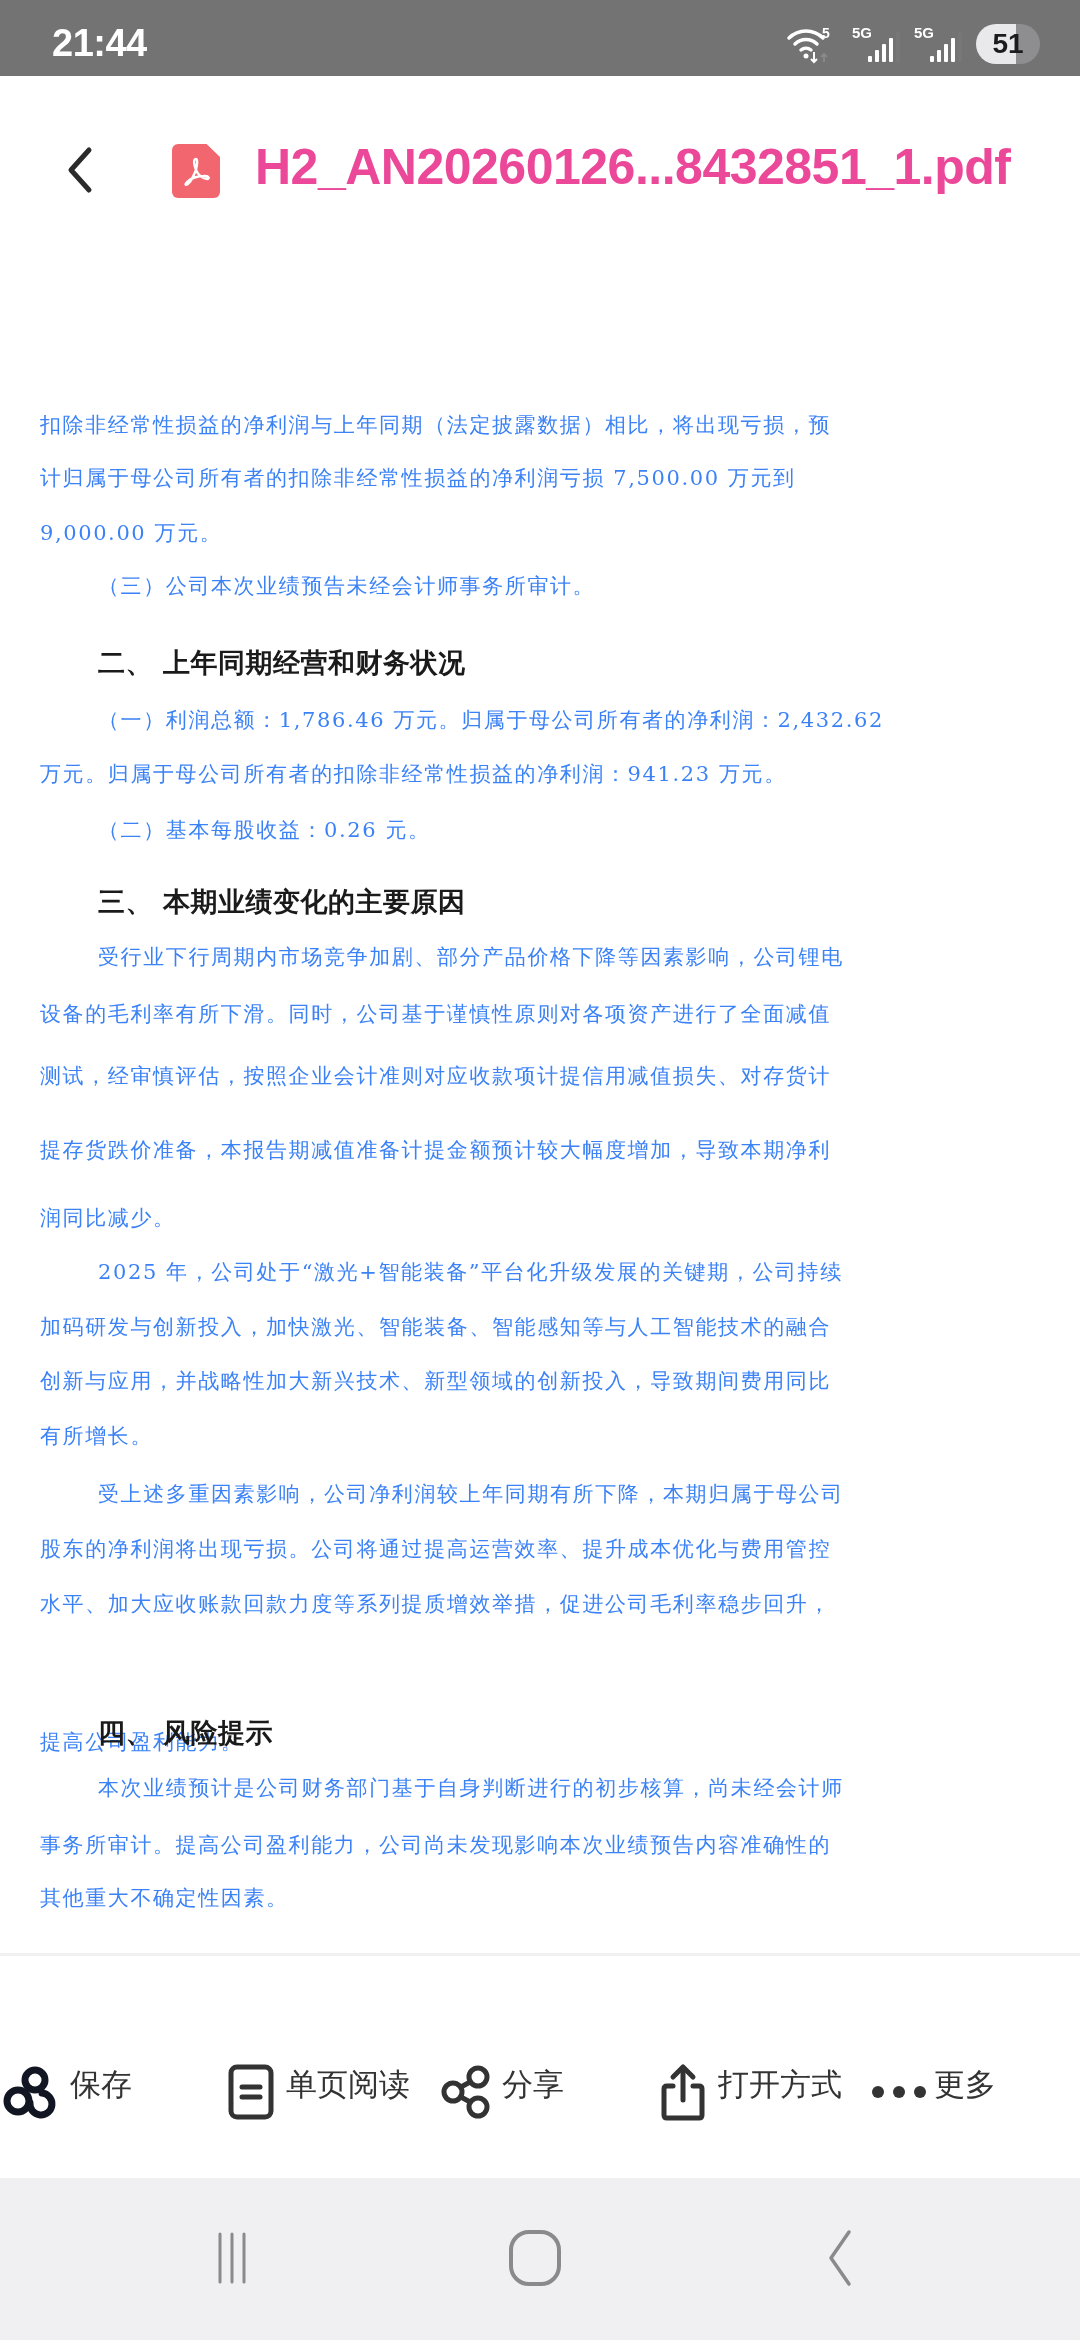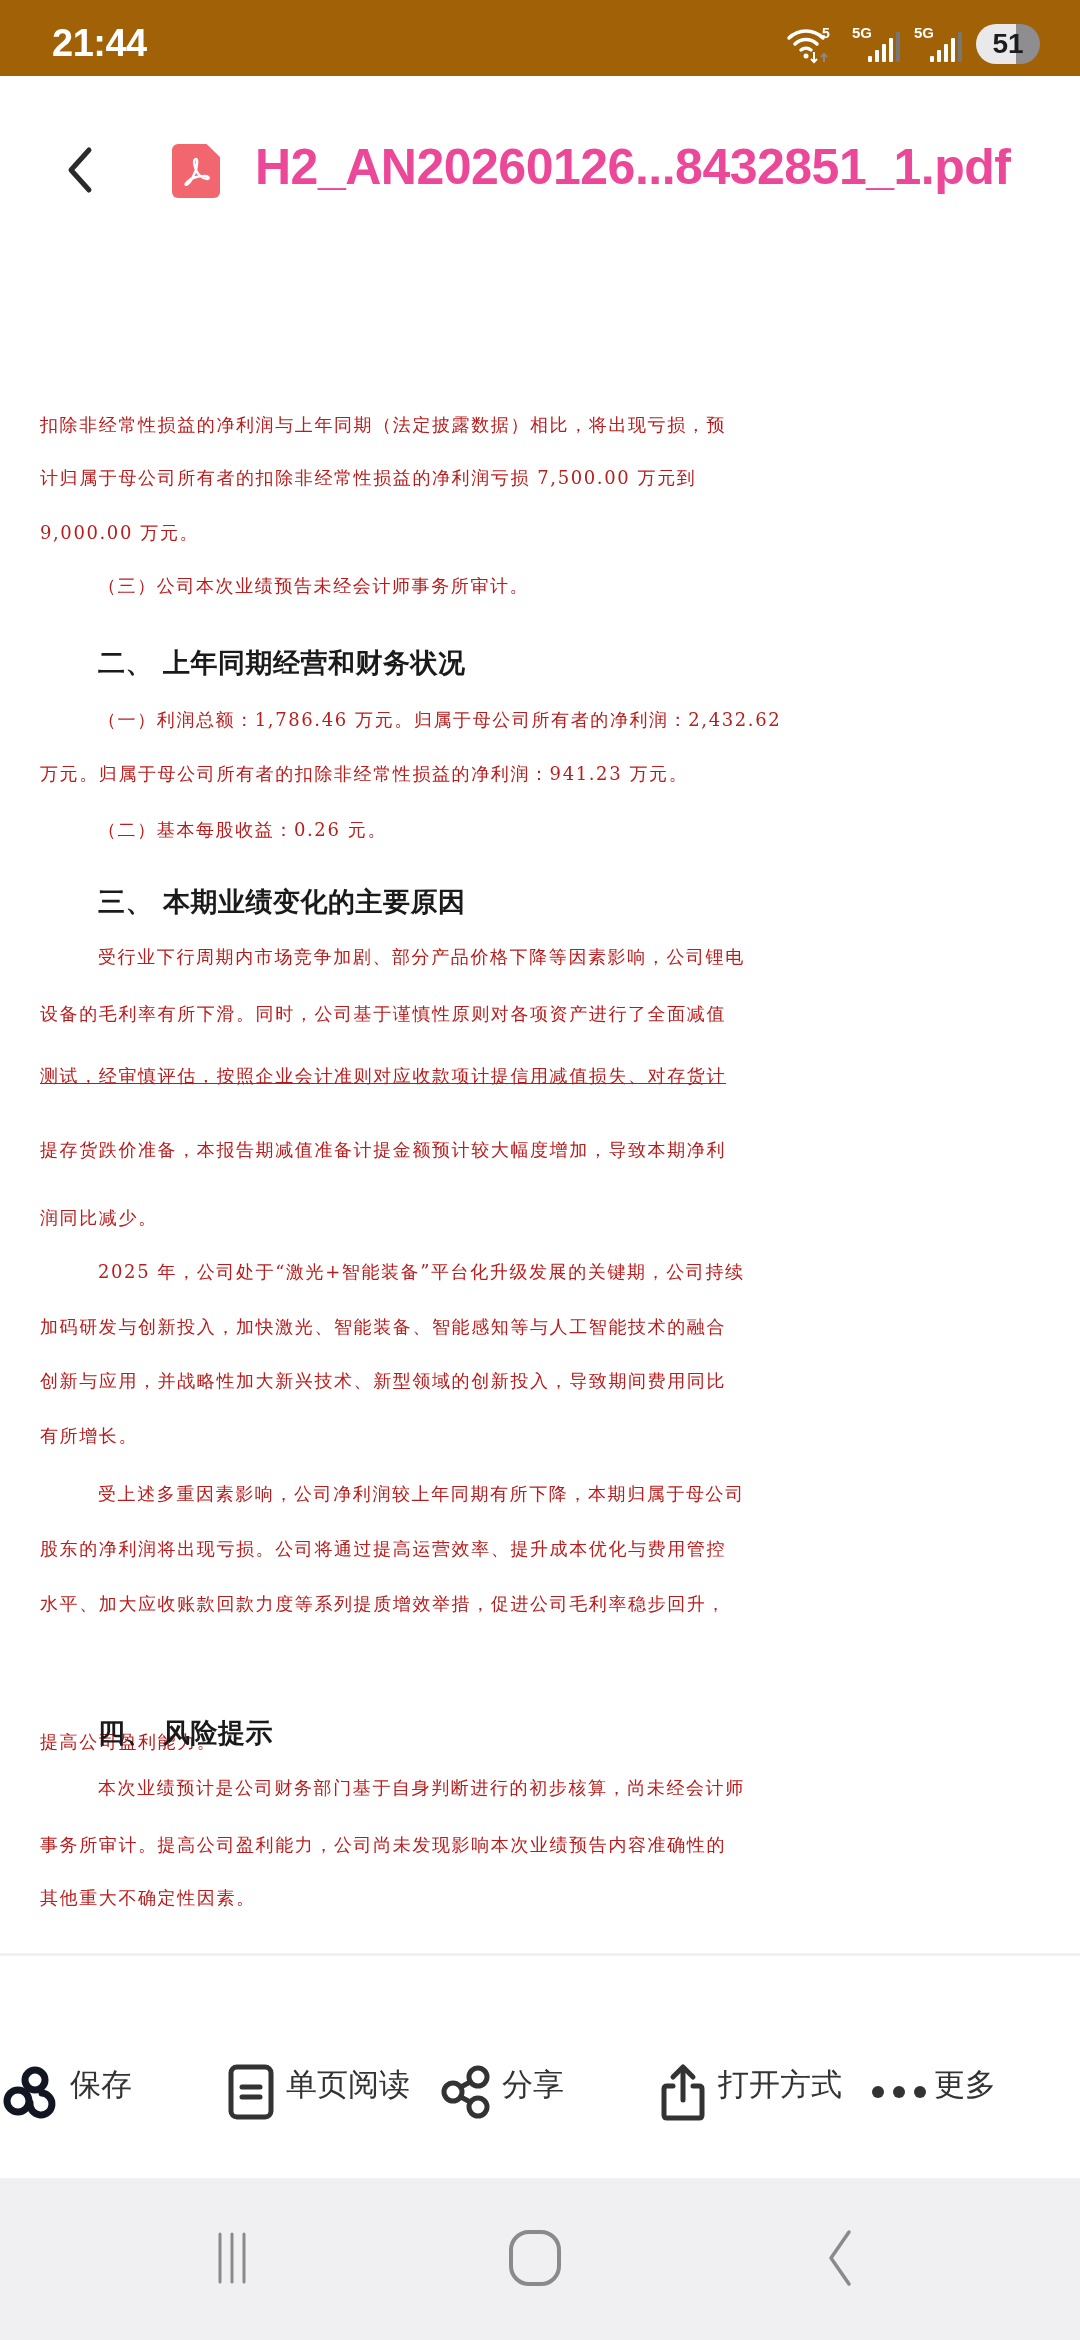--- a/index.html
+++ b/index.html
@@ -1,36 +1,36 @@
 <!DOCTYPE html>
 <html><head>
 <meta charset="utf-8">
 <style>
   * { box-sizing: border-box; margin: 0; padding: 0; }
   html, body { width: 1080px; height: 2340px; overflow: hidden; background: #ffffff; }
   body { position: relative; font-family: "DejaVu Serif", "Liberation Serif", serif; color: #222; }
 
-  .statusbar { position: absolute; left: 0; top: 0; width: 1080px; height: 76px; background: #a16207; }
+  .statusbar { position: absolute; left: 0; top: 0; width: 1080px; height: 76px; background: #737373; }
   .status-time { position: absolute; left: 52px; top: 22px; font-family: "Liberation Sans", sans-serif; font-weight: bold; font-size: 38px; color: #fff; letter-spacing: -0.5px; }
   .status-icons { position: absolute; right: 40px; top: 24px; height: 40px; display: flex; align-items: center; gap: 14px; }
   .sig { position: relative; width: 48px; height: 40px; }
   .sig .tag { position: absolute; left: 0; top: 0; font-family: "Liberation Sans", sans-serif; font-weight: bold; font-size: 15px; color: #fff; }
   .sig .bars { position: absolute; right: 0; bottom: 2px; display: flex; align-items: flex-end; gap: 3px; }
   .sig .bars i { display: block; width: 4px; background: #fff; border-radius: 1px; }
   .sig .bars i.dim { background: #777; }
   .wifi { width: 52px; height: 40px; position: relative; }
   .battery { width: 64px; height: 40px; border-radius: 20px; background: linear-gradient(90deg, #e9e9eb 0 62%, #8e8e90 62% 100%); display: flex; align-items: center; justify-content: center; font-family: "Liberation Sans", sans-serif; font-weight: bold; font-size: 28px; color: #1c1c1e; }
 
   .header { position: absolute; left: 0; top: 80px; width: 1080px; height: 180px; background: #fff; }
   .back-btn { position: absolute; left: 50px; top: 60px; width: 60px; height: 60px; display: flex; align-items: center; justify-content: center; }
   .pdf-icon { position: absolute; left: 172px; top: 64px; width: 48px; height: 54px; background: #f2676f; border-radius: 6px; clip-path: polygon(0 0, 72% 0, 100% 24%, 100% 100%, 0 100%); display: flex; align-items: center; justify-content: center; }
   .title { position: absolute; left: 255px; top: 58px; font-family: "Liberation Sans", sans-serif; font-weight: bold; font-size: 50px; color: #ec4899; white-space: nowrap; letter-spacing: -0.5px; }
 
   .doc { position: absolute; left: 0; top: 260px; width: 1080px; height: 1693px; background: #fff; overflow: hidden; }
-  .line { position: absolute; left: 40px; font-size: 18px; line-height: 34px; color: #b91c1c; white-space: nowrap; letter-spacing: 1.6px; }
+  .line { position: absolute; left: 40px; font-size: 21px; line-height: 34px; color: #3b82f6; white-space: nowrap; letter-spacing: 1.6px; }
   .line.indent { left: 98px; }
   .line.heading { left: 98px; font-family: "DejaVu Sans", "Liberation Sans", sans-serif; font-weight: bold; font-size: 27px; color: #1a1a1a; letter-spacing: 0.5px; text-align: center; }
 
   .sep { position: absolute; left: 0; top: 1953px; width: 1080px; height: 3px; background: #f1f1f1; }
   .toolbar { position: absolute; left: 0; top: 1956px; width: 1080px; height: 222px; background: #fff; display: flex; }
   .tool { flex: 1; position: relative; display: flex; flex-direction: row; align-items: center; }
   .tool .ic { margin-top: 50px; height: 60px; width: 70px; display: flex; align-items: center; justify-content: center; }
   .tool .lbl { margin-top: 36px; font-family: "DejaVu Sans", "Liberation Sans", sans-serif; font-size: 31px; color: #333; }
 
   .navbar { position: absolute; left: 0; top: 2178px; width: 1080px; height: 162px; background: #f0f0f2; }
@@ -96,21 +96,21 @@
     <div class="line" style="top: 201px;">计归属于母公司所有者的扣除非经常性损益的净利润亏损 7,500.00 万元到</div>
     <div class="line" style="top: 256px;">9,000.00 万元。</div>
     <div class="line indent" style="top: 309px;">（三）公司本次业绩预告未经会计师事务所审计。</div>
     <div class="line heading" style="top: 386px;">二、  上年同期经营和财务状况</div>
     <div class="line indent" style="top: 443px;">（一）利润总额：1,786.46 万元。归属于母公司所有者的净利润：2,432.62</div>
     <div class="line" style="top: 497px;">万元。归属于母公司所有者的扣除非经常性损益的净利润：941.23 万元。</div>
     <div class="line indent" style="top: 553px;">（二）基本每股收益：0.26 元。</div>
     <div class="line heading" style="top: 625px;">三、  本期业绩变化的主要原因</div>
     <div class="line indent" style="top: 680px;">受行业下行周期内市场竞争加剧、部分产品价格下降等因素影响，公司锂电</div>
     <div class="line" style="top: 737px;">设备的毛利率有所下滑。同时，公司基于谨慎性原则对各项资产进行了全面减值</div>
-    <div class="line" style="top: 799px; text-decoration: underline;">测试，经审慎评估，按照企业会计准则对应收款项计提信用减值损失、对存货计</div>
+    <div class="line" style="top: 799px;">测试，经审慎评估，按照企业会计准则对应收款项计提信用减值损失、对存货计</div>
     <div class="line" style="top: 873px;">提存货跌价准备，本报告期减值准备计提金额预计较大幅度增加，导致本期净利</div>
     <div class="line" style="top: 941px;">润同比减少。</div>
     <div class="line indent" style="top: 995px;">2025 年，公司处于“激光+智能装备”平台化升级发展的关键期，公司持续</div>
     <div class="line" style="top: 1050px;">加码研发与创新投入，加快激光、智能装备、智能感知等与人工智能技术的融合</div>
     <div class="line" style="top: 1104px;">创新与应用，并战略性加大新兴技术、新型领域的创新投入，导致期间费用同比</div>
     <div class="line" style="top: 1159px;">有所增长。</div>
     <div class="line indent" style="top: 1217px;">受上述多重因素影响，公司净利润较上年同期有所下降，本期归属于母公司</div>
     <div class="line" style="top: 1272px;">股东的净利润将出现亏损。公司将通过提高运营效率、提升成本优化与费用管控</div>
     <div class="line" style="top: 1327px;">水平、加大应收账款回款力度等系列提质增效举措，促进公司毛利率稳步回升，</div>
     <div class="line" style="top: 1465px;">提高公司盈利能力。</div>

